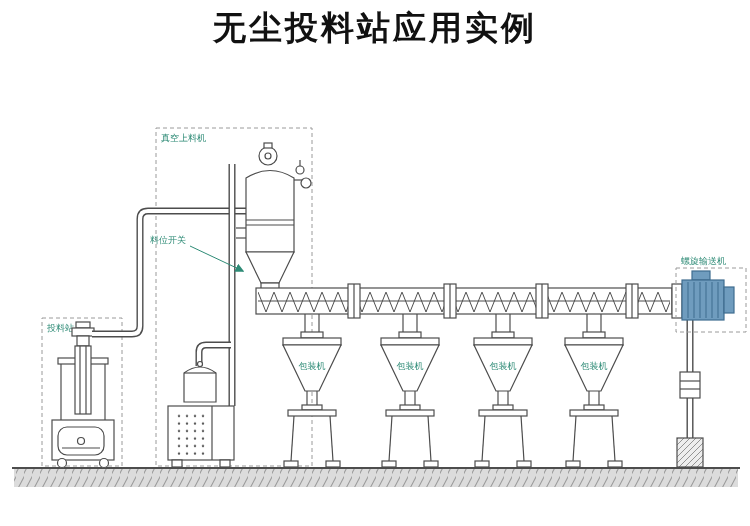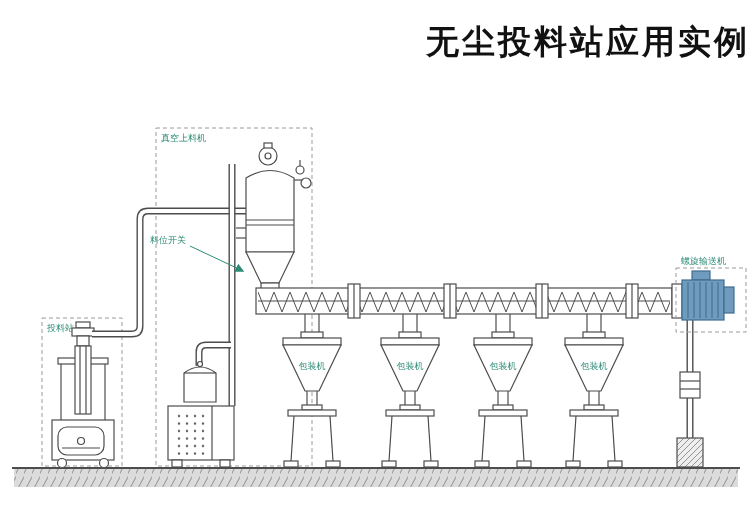--- a/index.html
+++ b/index.html
@@ -1,18 +1,18 @@
 <!DOCTYPE html>
 <html style="--title-text: #111111; --line: #4d4d4d; --label-text: #2e8b76; --motor-fill: #6f9cbe; --motor-stroke: #3f6d8f; --ground-fill: #dcdcdc; --boundary: #9a9a9a;"><head>
 <meta charset="utf-8">
 <style>
   html,body{margin:0;padding:0;background:#ffffff;}
   body{width:750px;height:526px;position:relative;overflow:hidden;
        font-family:"Liberation Sans",sans-serif;}
-  .page-title{position:absolute;top:20px;left:0;width:750px;text-align:right;
+  .page-title{position:absolute;top:6px;left:0;width:750px;text-align:center;
        font-size:33px;font-weight:bold;letter-spacing:3px;
        color:var(--title-text,#111);}
   svg{position:absolute;top:0;left:0;}
   .ln{stroke:var(--line,#4d4d4d);fill:none;stroke-width:1.2;}
   .fw{fill:#ffffff;stroke:var(--line,#4d4d4d);stroke-width:1.2;}
   .dash{fill:none;stroke:var(--boundary,#9a9a9a);stroke-width:1;stroke-dasharray:4 3;}
   .pipe-o{stroke:var(--line,#4d4d4d);stroke-width:7;fill:none;stroke-linejoin:round;}
   .pipe-i{stroke:#ffffff;stroke-width:4.2;fill:none;stroke-linejoin:round;}
   .lbl{fill:var(--label-text,#2e8b76);font:9px "Liberation Sans",sans-serif;}
   .leader{stroke:var(--label-text,#2e8b76);stroke-width:1;fill:none;}

